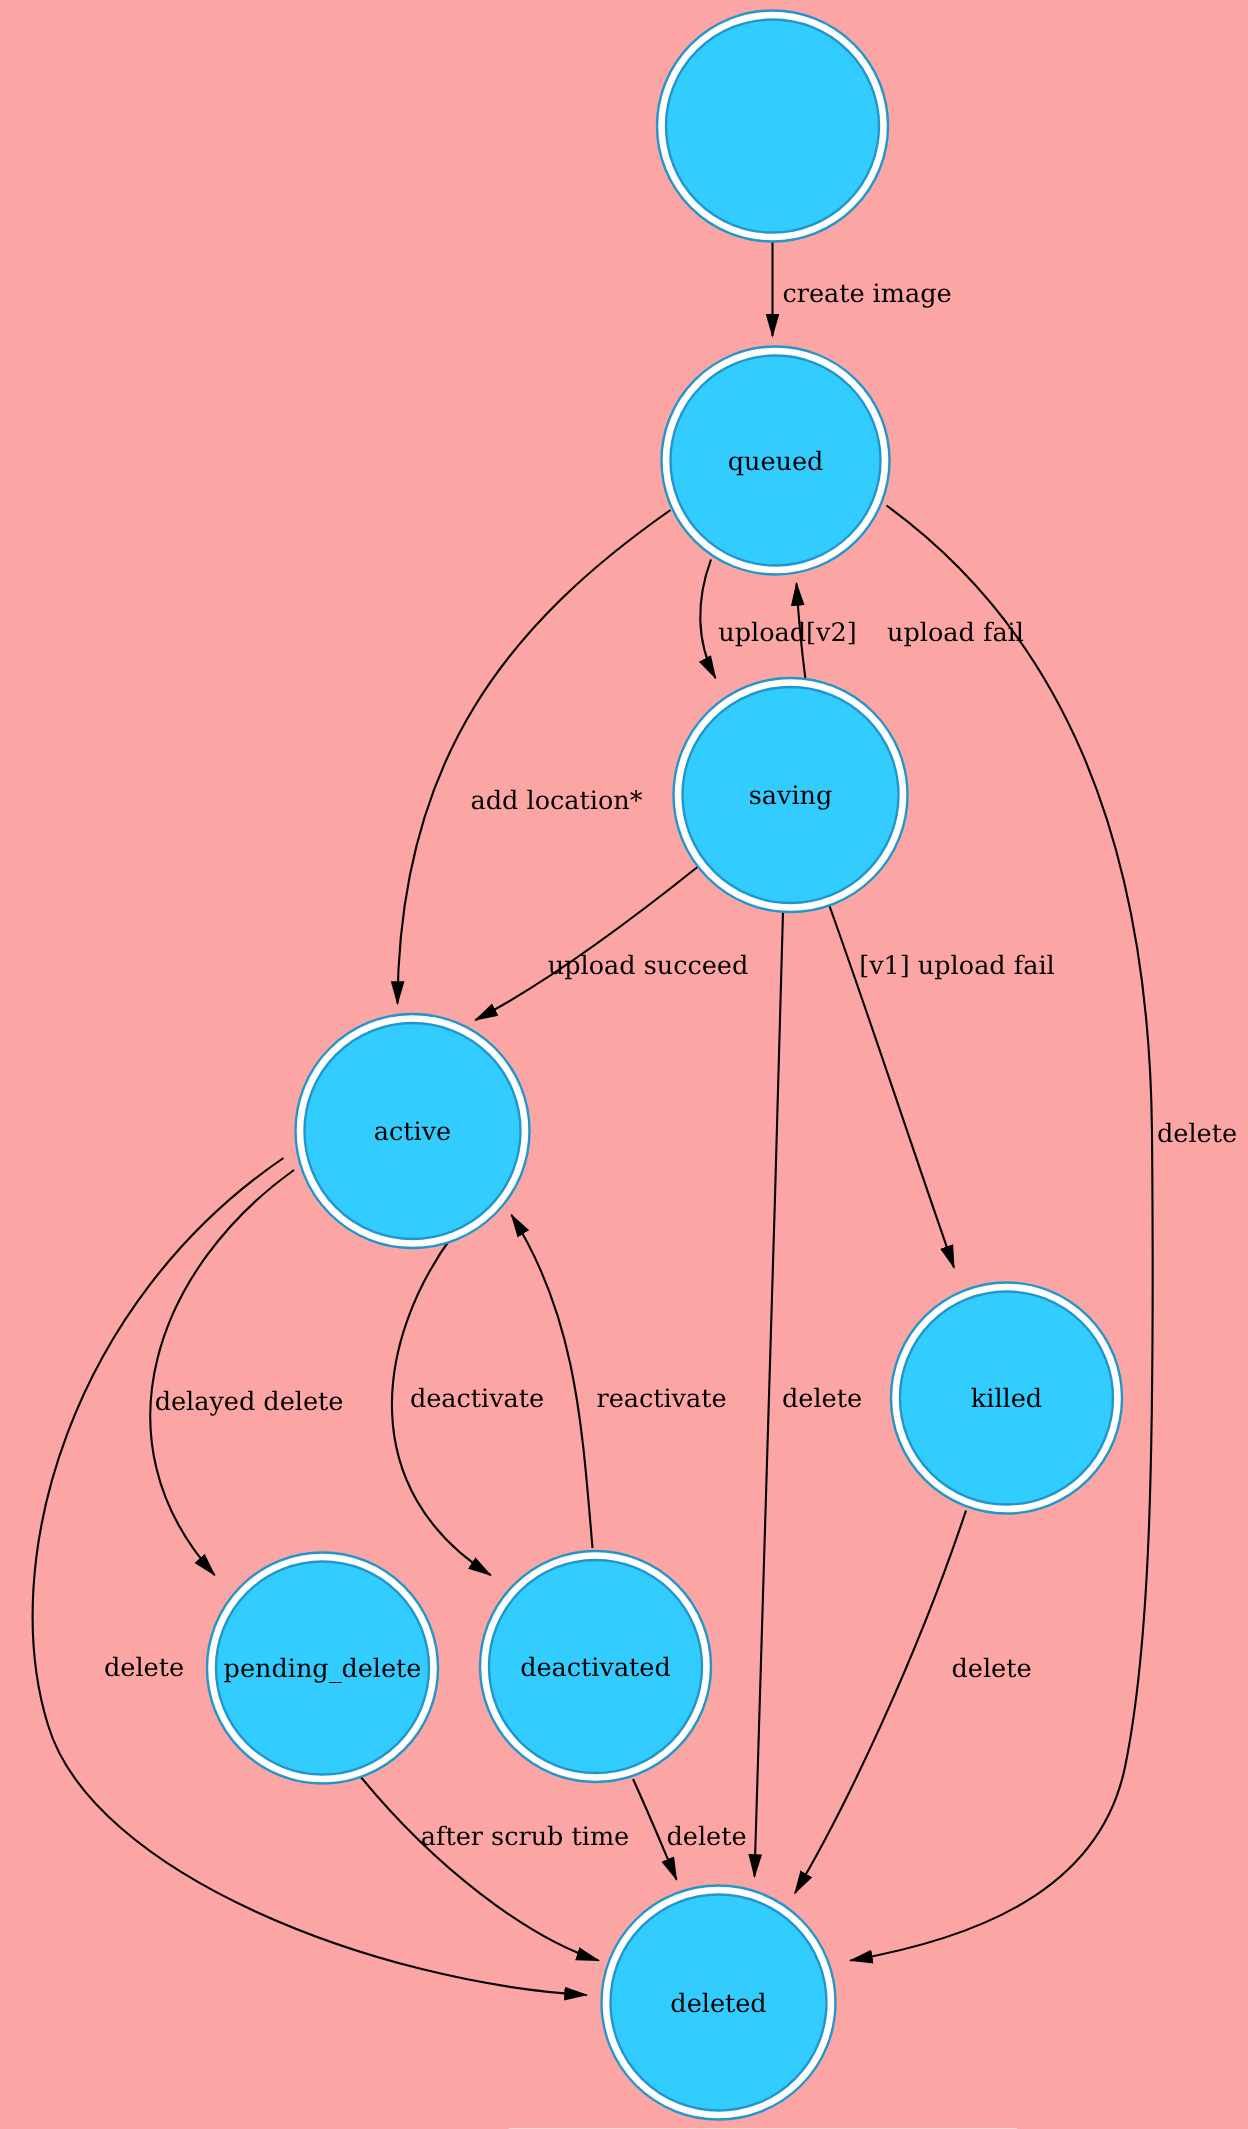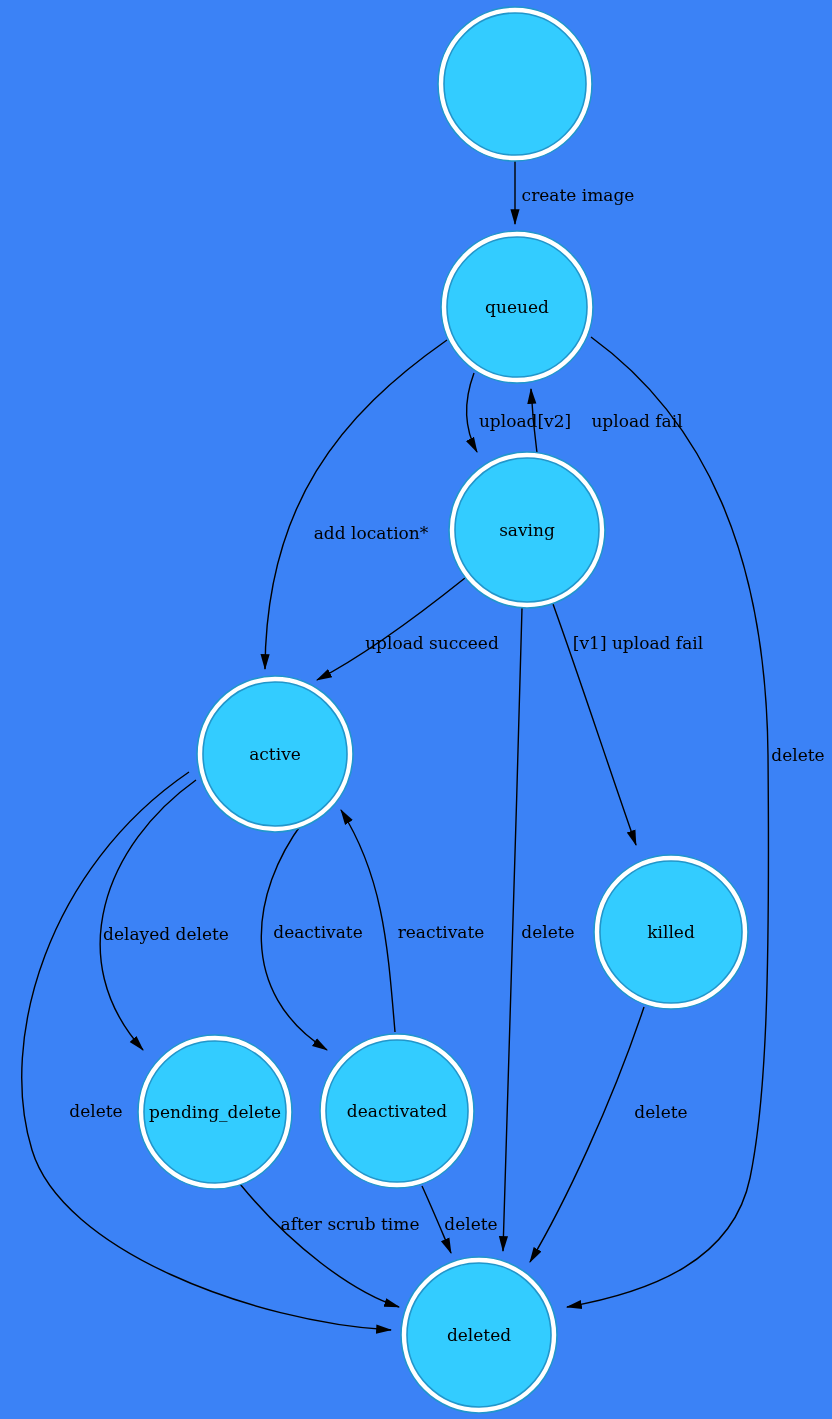--- a/index.html
+++ b/index.html
@@ -4,21 +4,21 @@
 <style>
   html, body {
     margin: 0;
     padding: 0;
     background: #ffffff;
   }
   .canvas {
     position: relative;
     width: 832px;
     height: 1419px;
-    background: #3b82f6;
+    background: #fca5a5;
     font-family: "DejaVu Serif", "Liberation Serif", serif;
   }
   svg { display: block; }
   .node-outer {
     fill: #ffffff;
     stroke: #2196cb;
     stroke-width: 1.6;
   }
   .node-inner {
     fill: #33ccff;

